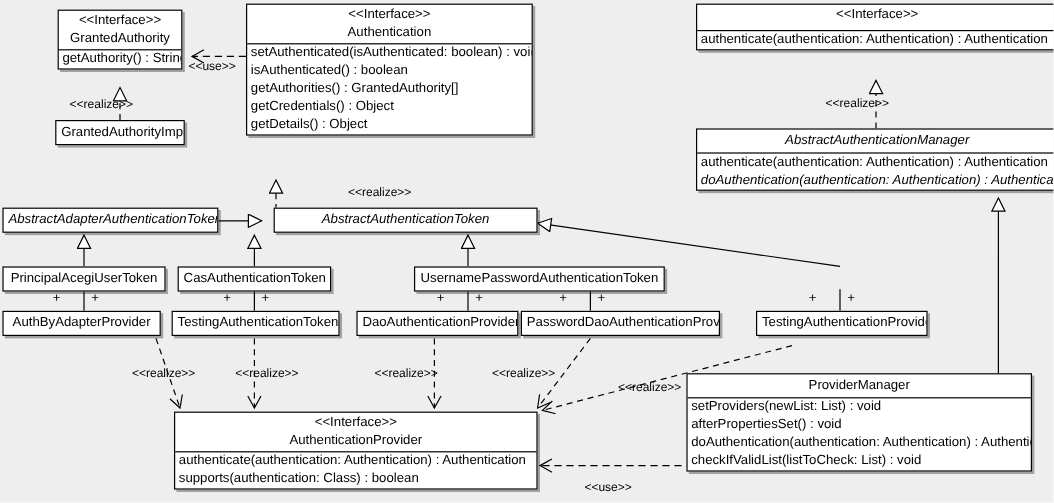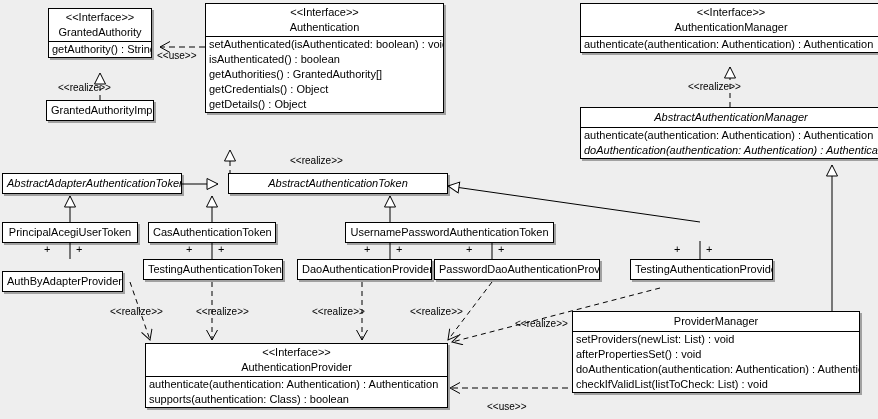--- a/index.html
+++ b/index.html
@@ -155,21 +155,20 @@
       <div class="member">isAuthenticated() : boolean</div>
       <div class="member">getAuthorities() : GrantedAuthority[]</div>
       <div class="member">getCredentials() : Object</div>
       <div class="member">getDetails() : Object</div>
     </div>
   </div>
 
   <div class="uml-box" style="left:580px; top:3px; width:302px;">
     <div class="hdr">
       <span class="stereo">&lt;&lt;Interface&gt;&gt;</span>
-      <span class="cname">AuthenticationManager</span>
     </div>
     <div class="members">
       <div class="member">authenticate(authentication: Authentication) : Authentication</div>
     </div>
   </div>
 
   <div class="uml-box" style="left:580px; top:107px; width:302px;">
     <div class="simple-hdr italic">AbstractAuthenticationManager</div>
     <div class="members">
       <div class="member">authenticate(authentication: Authentication) : Authentication</div>
@@ -191,21 +190,21 @@
 
   <div class="uml-box" style="left:148px; top:222px; width:128px;">
     <div class="simple-hdr">CasAuthenticationToken</div>
   </div>
 
   <div class="uml-box" style="left:345px; top:222px; width:209px;">
     <div class="simple-hdr">UsernamePasswordAuthenticationToken</div>
   </div>
 
 
-  <div class="uml-box" style="left:2px; top:271px; width:121px;">
+  <div class="uml-box" style="left:2px; top:259px; width:132px;">
     <div class="simple-hdr">AuthByAdapterProvider</div>
   </div>
 
   <div class="uml-box" style="left:143px; top:259px; width:140px;">
     <div class="simple-hdr">TestingAuthenticationToken</div>
   </div>
 
   <div class="uml-box" style="left:297px; top:259px; width:135px;">
     <div class="simple-hdr">DaoAuthenticationProvider</div>
   </div>

